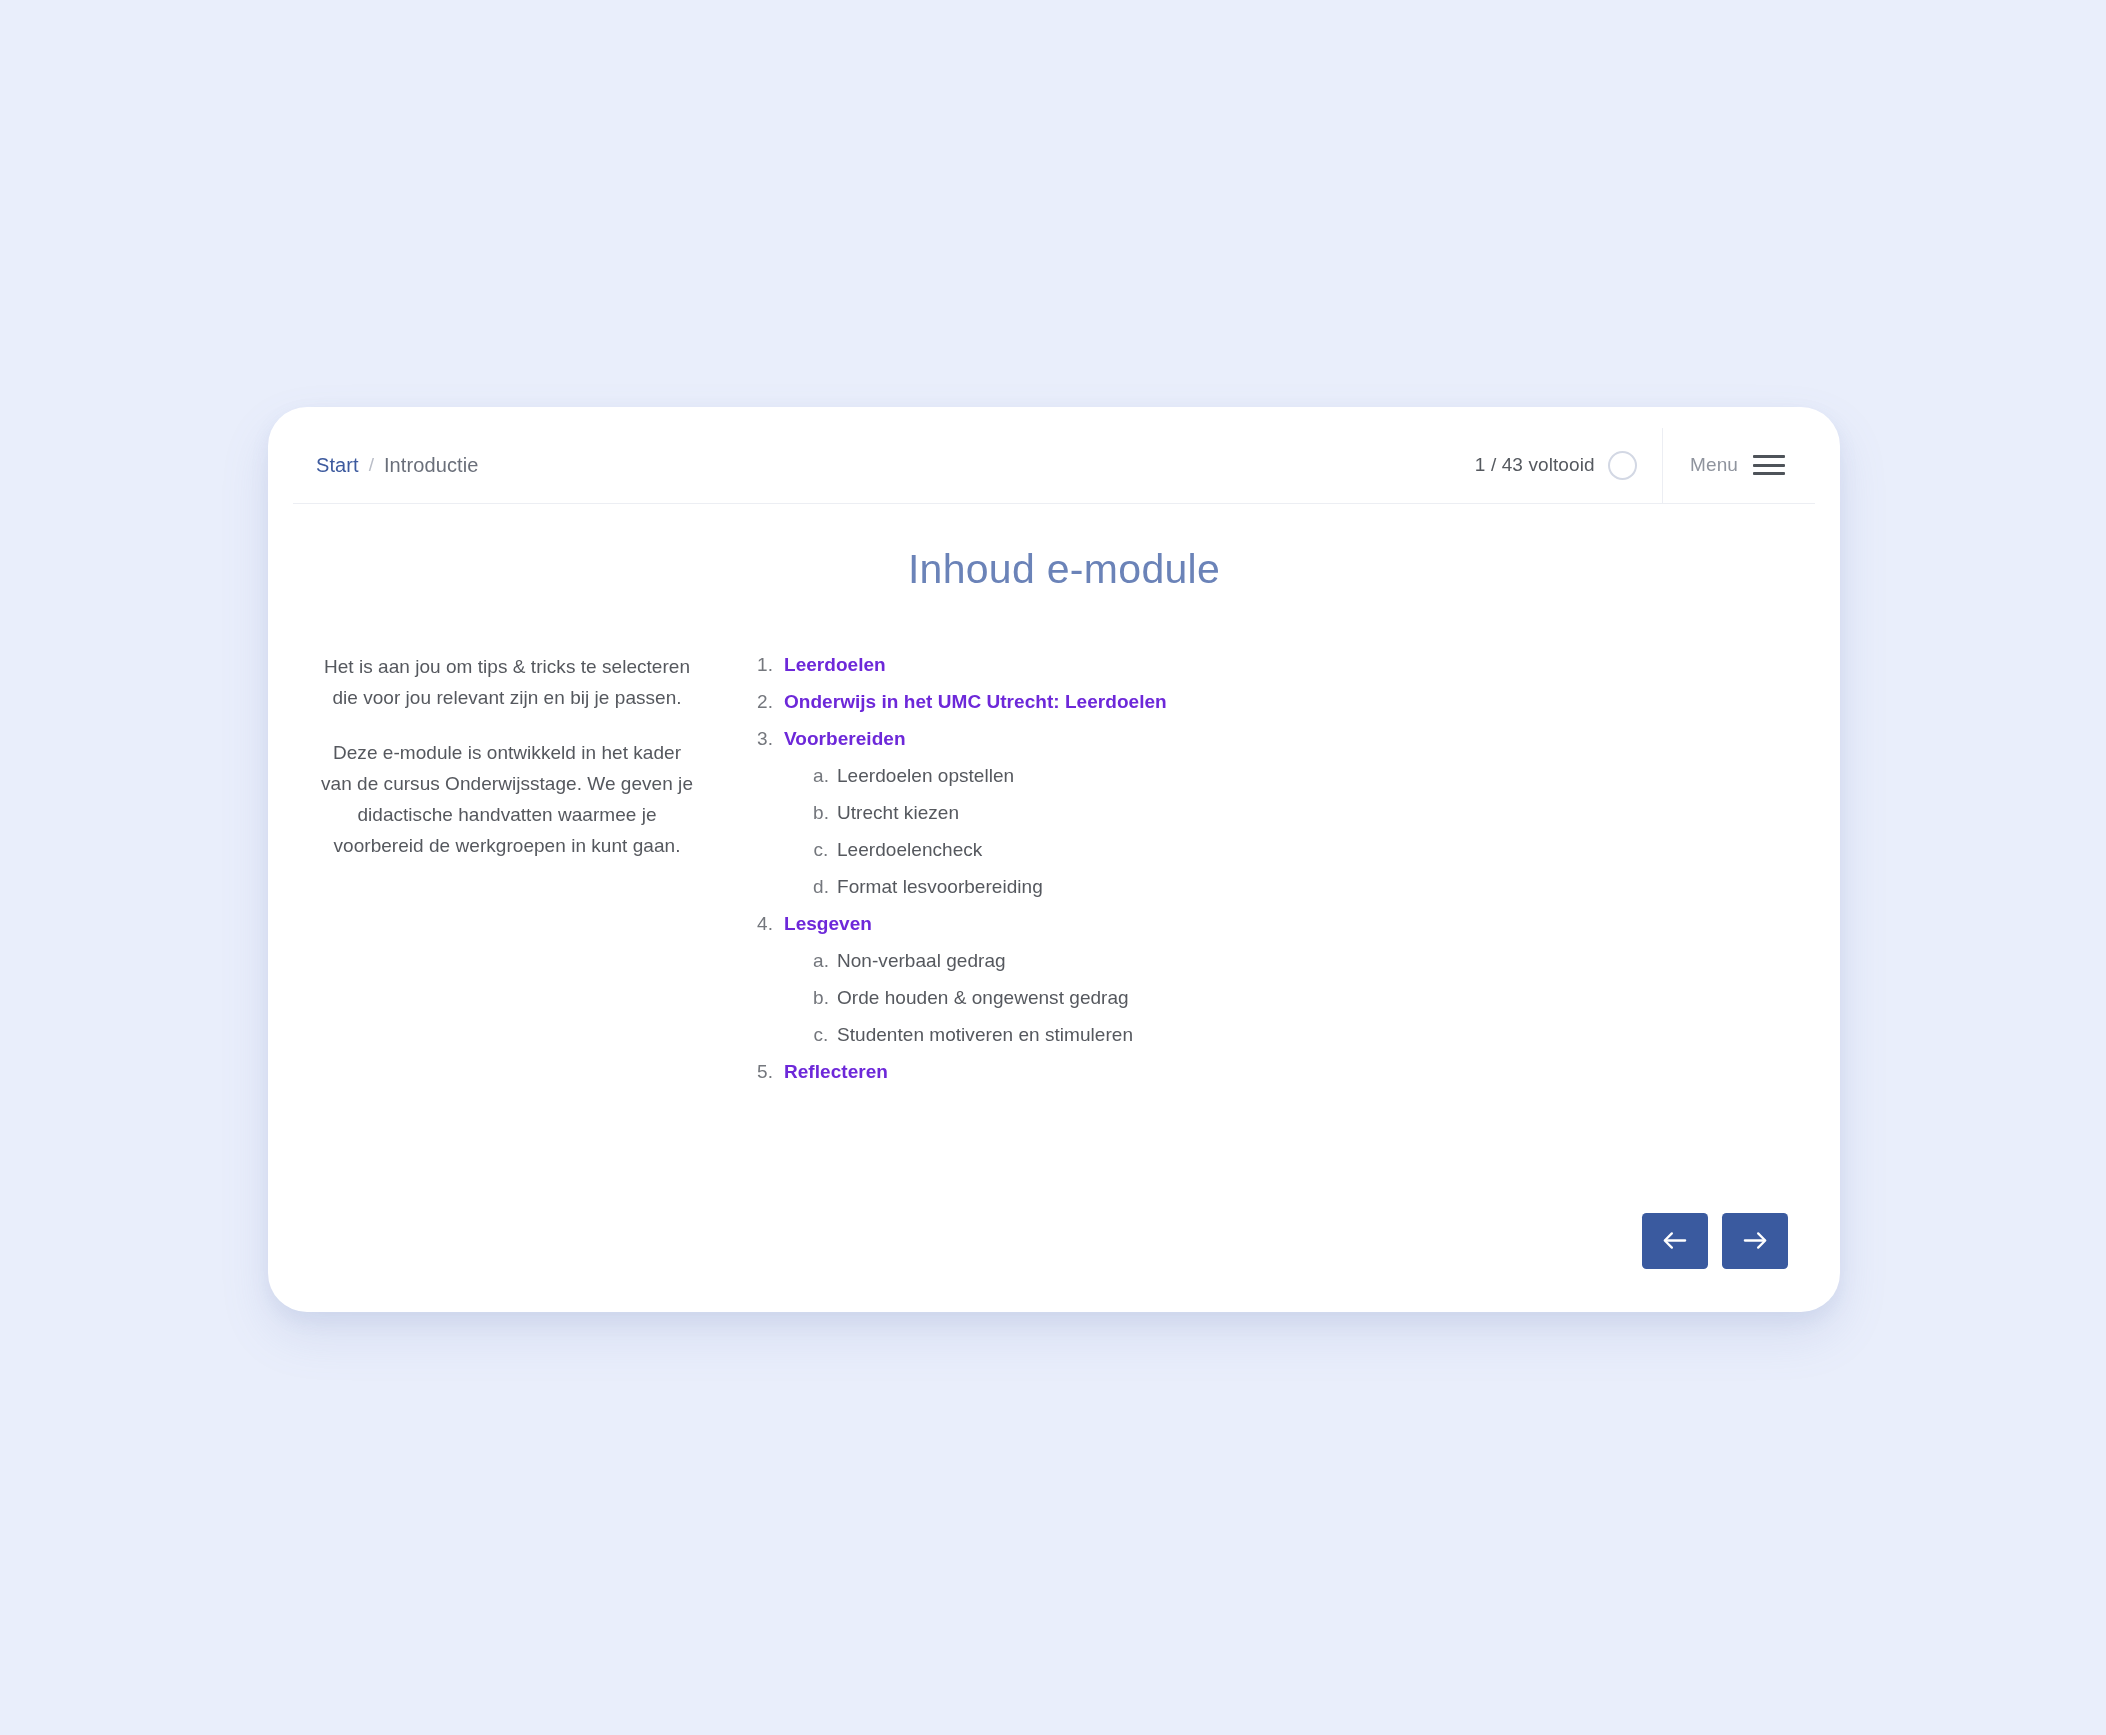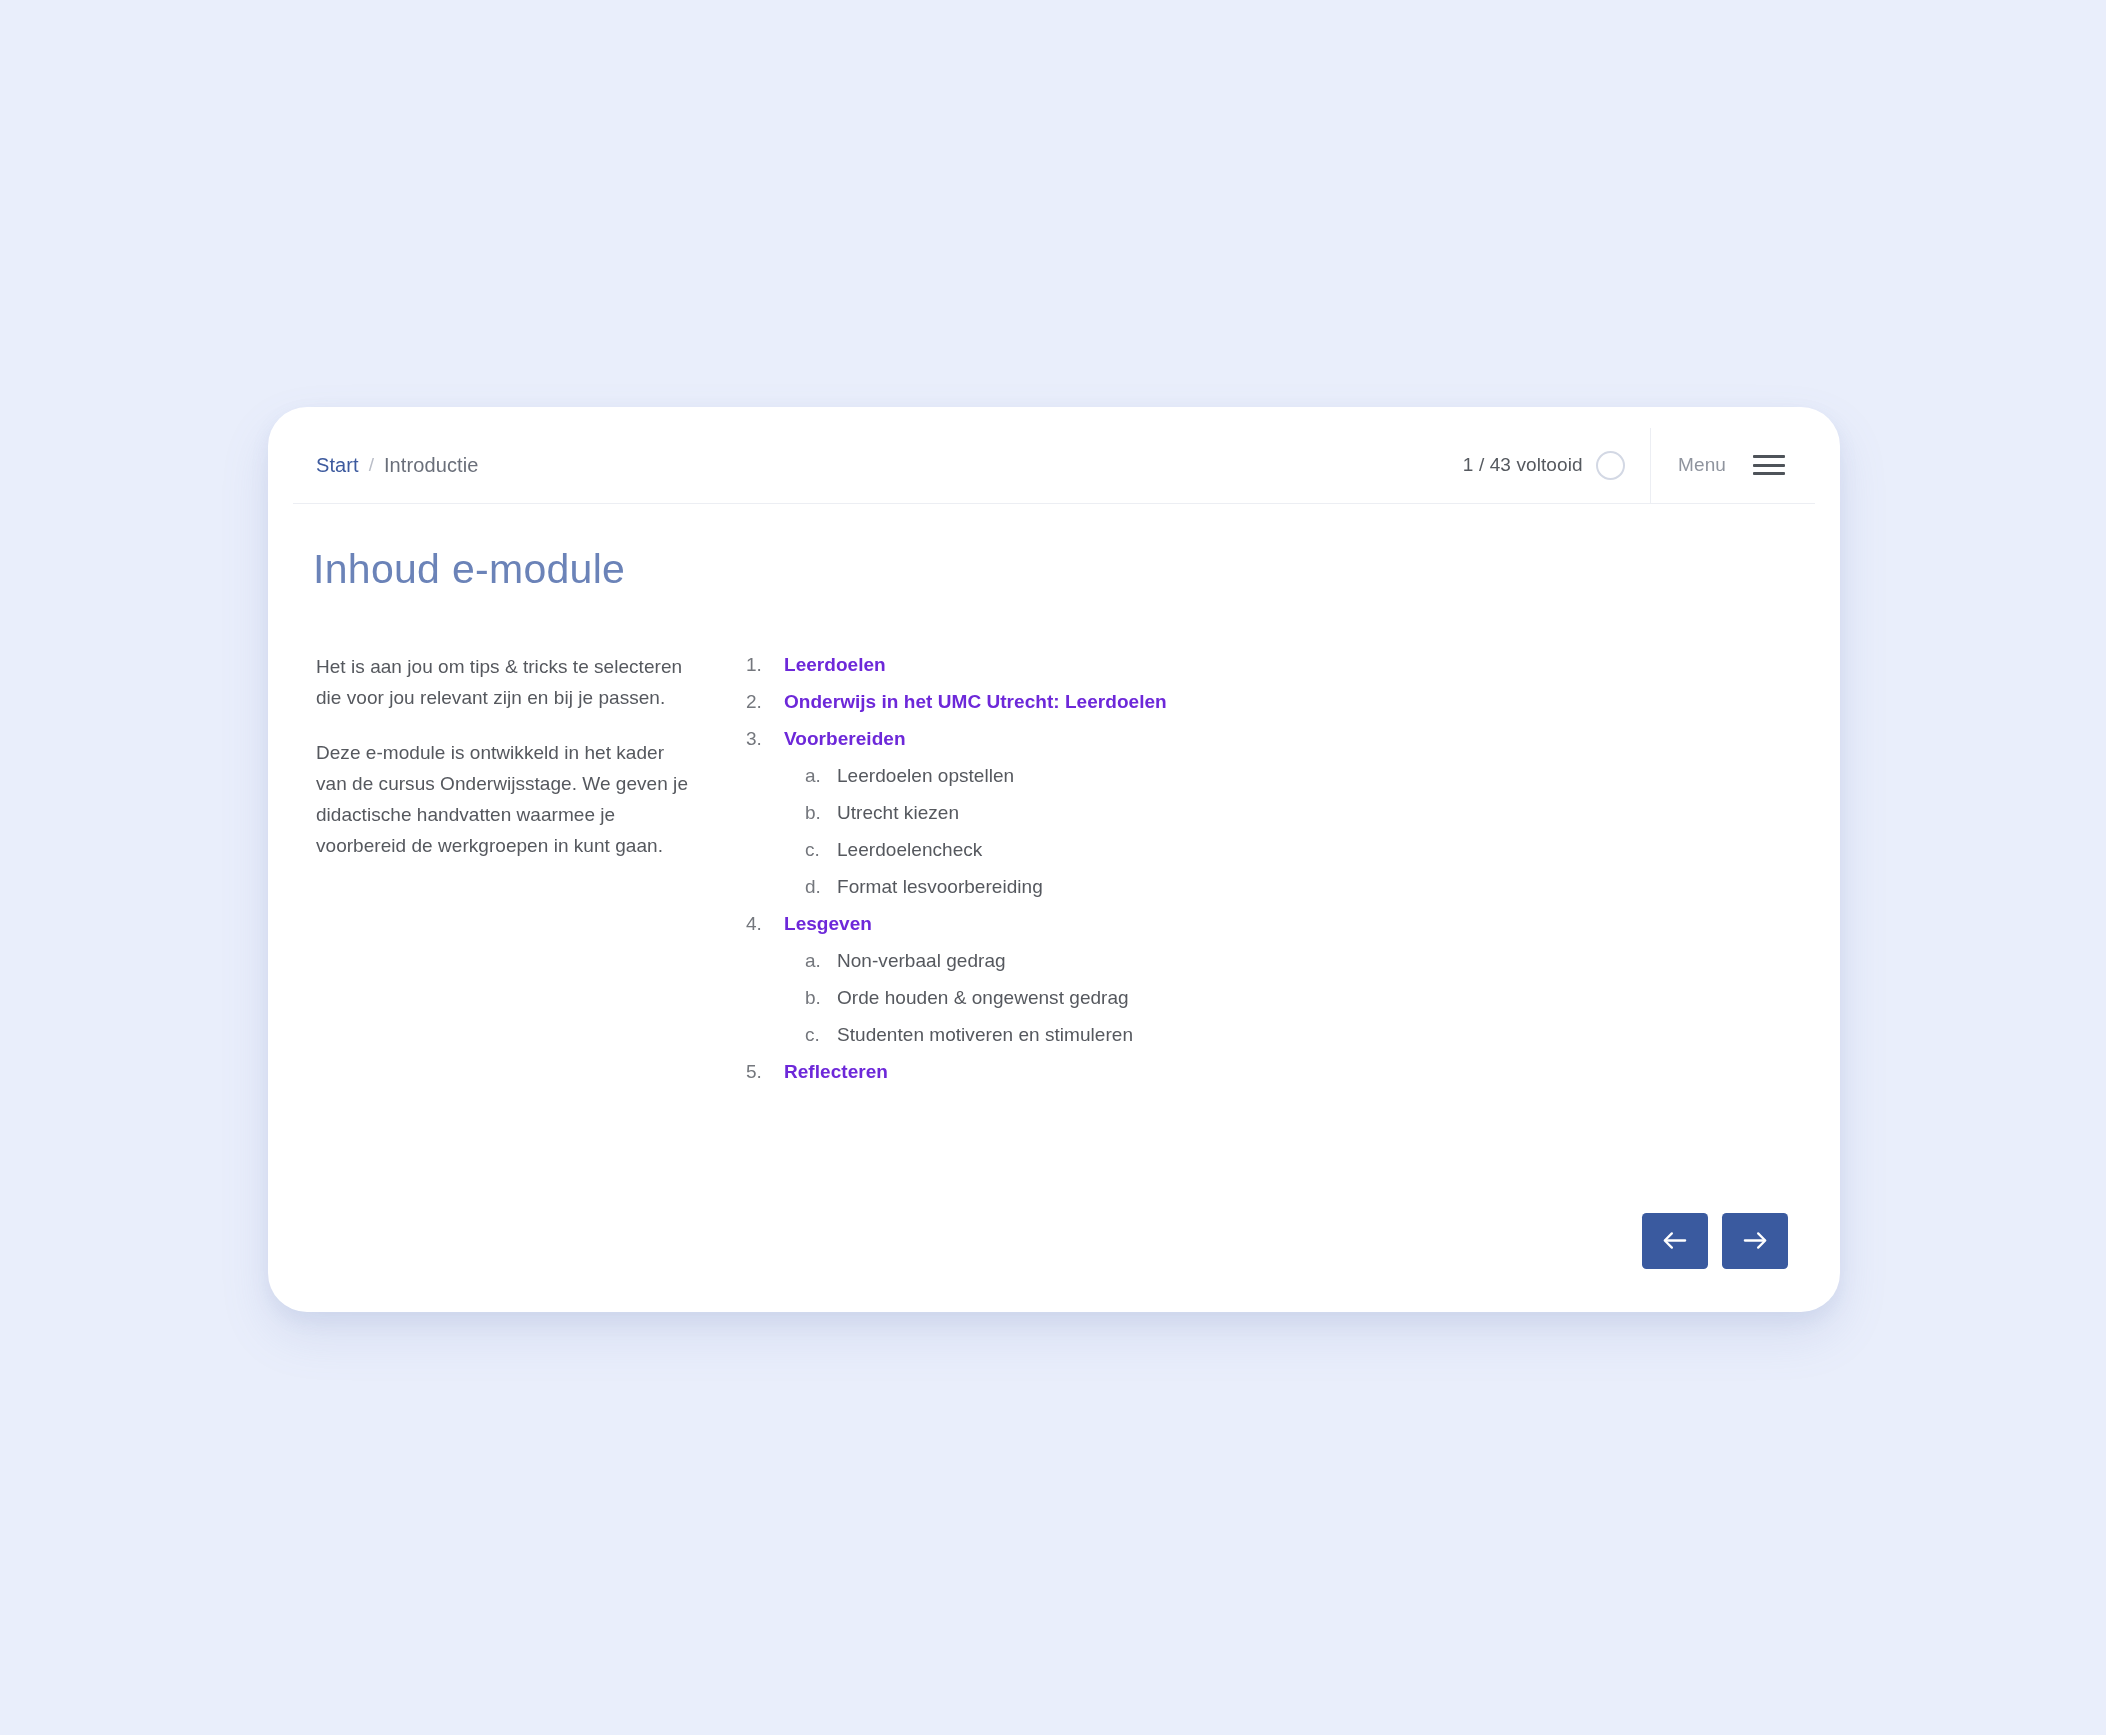--- a/index.html
+++ b/index.html
@@ -33,20 +33,21 @@
   
   .app-inner {
     position: absolute;
     left: 25px;
     top: 20.6px;
     width: 1522px;
     height: 864px;
     background: #ffffff;
     border-radius: 23px;
     overflow: hidden;
+    text-align: center;
   }
 
   
   .app-header {
     position: relative;
     height: 76px;
     border-bottom: 1.8px solid #eceef3;
     display: flex;
     align-items: stretch;
     justify-content: space-between;
@@ -95,21 +96,21 @@
     width: 29px;
     height: 29px;
     border-radius: 50%;
     border: 2.7px solid #d3d8e4;
     flex: none;
   }
 
   .menu-block {
     display: flex;
     align-items: center;
-    gap: 27px;
+    gap: 15px;
     padding: 0 30px 0 27px;
     cursor: pointer;
   }
   .menu-label {
     font-size: 19px;
     color: #8f949e;
     letter-spacing: 0.1px;
   }
   .hamburger {
     display: flex;

